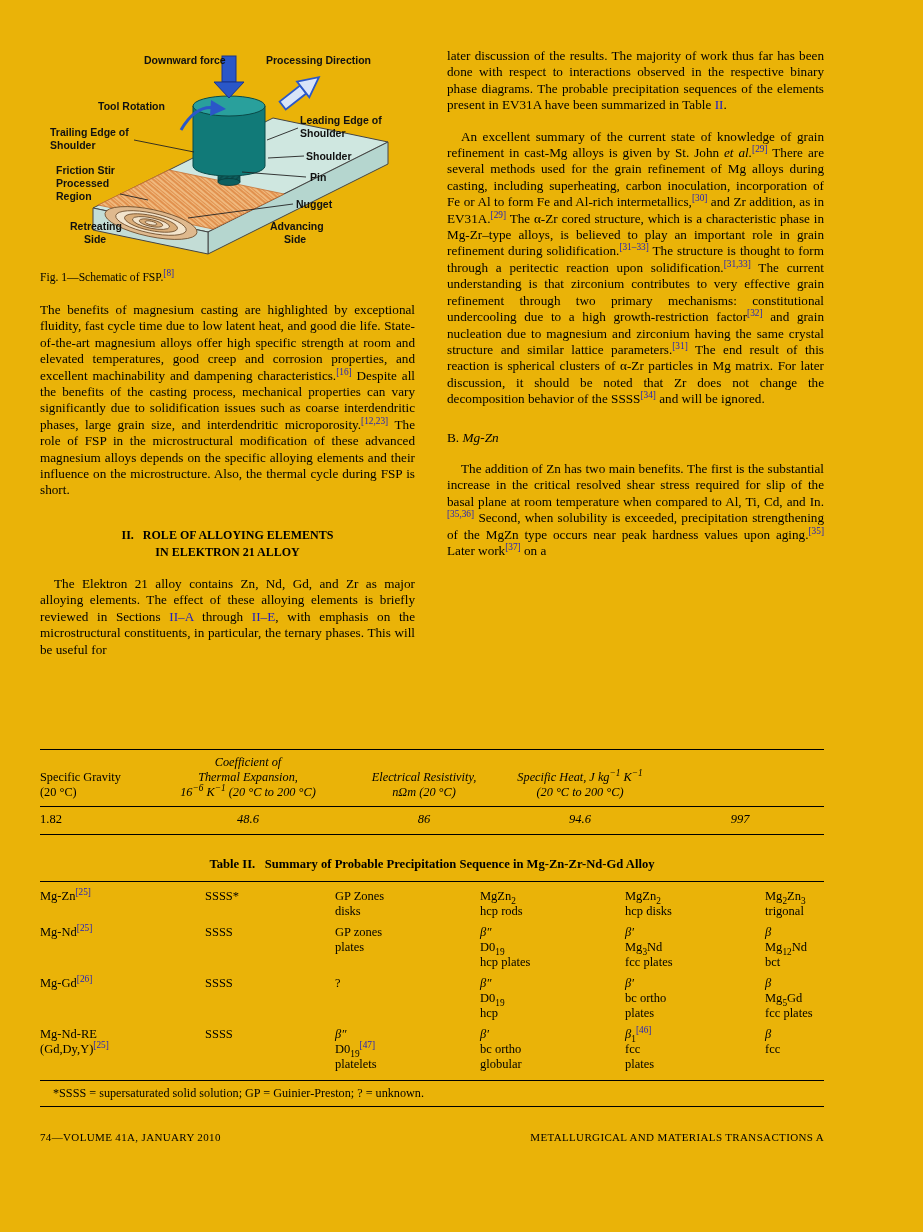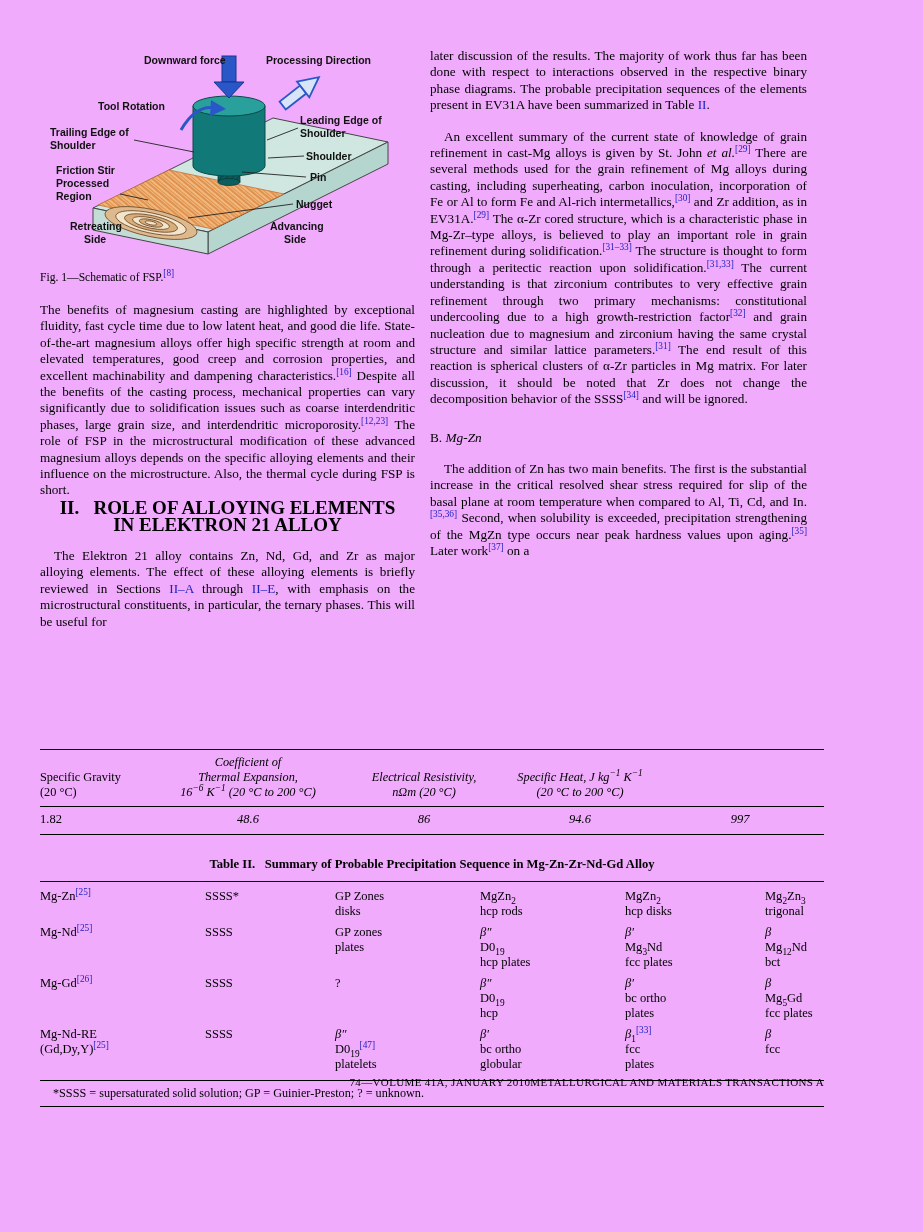--- a/index.html
+++ b/index.html
@@ -1,41 +1,41 @@
 <!DOCTYPE html>
 <html><head>
 <meta charset="utf-8">
 <style>
   * { box-sizing: border-box; }
   html, body { margin: 0; padding: 0; }
   body {
     width: 923px; height: 1232px; background: #ffffff; color: #000;
     font-family: "Liberation Serif", "DejaVu Serif", serif;
   }
-  .page { position: relative; width: 923px; height: 1232px; background: #f0abfc; overflow: hidden; }
+  .page { position: relative; width: 923px; height: 1232px; background: #eab308; overflow: hidden; }
   .content { position: absolute; left: 40px; top: 48px; width: 784px; }
   .col { position: absolute; top: 0; }
   .col-left  { left: 0;   width: 375px; }
-  .col-right { left: 390px; width: 377px; }
+  .col-right { left: 407px; width: 377px; }
 
   p { margin: 0; }
   .body-text { font-size: 13.2px; line-height: 16.4px; text-align: justify; }
   .indent { text-indent: 14px; }
 
   sup { font-size: 9.3px; line-height: 0; }
   sub { font-size: 9.3px; line-height: 0; }
   .seg-ref  { color: #2020c0; }
   .seg-link { color: #2020c0; }
   .seg-i    { font-style: italic; }
 
   .figure { position: relative; width: 372px; height: 214px; margin-left: 8px; }
   .fig-caption { font-size: 11.6px; margin-top: 9px; line-height: 14px; }
   .fig-label { font: bold 10.5px "Liberation Sans", "DejaVu Sans", sans-serif; fill: #111; }
 
-  .sec-heading { font-weight: bold; font-size: 19px; line-height: 17px; text-align: center; }
+  .sec-heading { font-weight: bold; font-size: 12px; line-height: 17px; text-align: center; margin-top: 28px; }
   .subsec-heading { font-size: 13.3px; line-height: 16.4px; margin-top: 22px; }
   .mt-para { margin-top: 15px; }
   .para1-mt { margin-top: 17px; }
 
   .tables { position: absolute; left: 0; top: 692px; width: 784px; }
   .tbl-title { text-align: center; font-weight: bold; font-size: 12.6px; line-height: 15px; }
   .rule { border-top: 1.4px solid #000; }
   .rule-thin { border-top: 1px solid #000; }
   .t1-rule-top { margin-top: 9px; }
 
@@ -46,22 +46,22 @@
   .ta-c { text-align: center; font-style: italic; }
 
   .t2-title { margin-top: 22px; }
   .t2-rule-top { margin-top: 9px; }
   .t2-body { padding: 7px 0 2px; }
   .grid6 { display: grid; grid-template-columns: 165px 130px 145px 145px 140px 59px; }
   .t2-row { margin-bottom: 6px; font-size: 12.5px; line-height: 15px; align-items: start; }
   .t2-cell { padding-right: 6px; }
   .t2-foot { padding: 5px 0 6px 13px; font-size: 12.2px; line-height: 14px; }
 
-  .footer { position: absolute; left: 40px; top: 1076px; width: 784px; display: flex;
-            justify-content: flex-end; font-size: 11px; letter-spacing: 0.35px; }
+  .footer { position: absolute; left: 40px; top: 1131px; width: 784px; display: flex;
+            justify-content: space-between; font-size: 11px; letter-spacing: 0.35px; }
 </style>
 </head>
 <body>
 
 <div class="page">
   <div class="content">
 
     <div class="col col-left">
 
       <div class="figure">
@@ -205,21 +205,21 @@
           <div class="t2-cell"><span>?</span></div>
           <div class="t2-cell"><span class="seg-i">β″</span><br><span>D0</span><sub class="seg-sub">19</sub><br><span>hcp</span></div>
           <div class="t2-cell"><span class="seg-i">β′</span><br><span>bc ortho</span><br><span>plates</span></div>
           <div class="t2-cell"><span class="seg-i">β</span><br><span>Mg</span><sub class="seg-sub">5</sub><span>Gd</span><br><span>fcc plates</span></div>
         </div>
         <div class="grid6 t2-row">
           <div class="t2-cell"><span>Mg-Nd-RE</span><br><span>(Gd,Dy,Y)</span><sup class="seg-ref">[25]</sup></div>
           <div class="t2-cell"><span>SSSS</span></div>
           <div class="t2-cell"><span class="seg-i">β″</span><br><span>D0</span><sub class="seg-sub">19</sub><sup class="seg-ref">[47]</sup><br><span>platelets</span></div>
           <div class="t2-cell"><span class="seg-i">β′</span><br><span>bc ortho</span><br><span>globular</span></div>
-          <div class="t2-cell"><span class="seg-i">β</span><sub class="seg-sub">1</sub><sup class="seg-ref">[33]</sup><br><span>fcc</span><br><span>plates</span></div>
+          <div class="t2-cell"><span class="seg-i">β</span><sub class="seg-sub">1</sub><sup class="seg-ref">[46]</sup><br><span>fcc</span><br><span>plates</span></div>
           <div class="t2-cell"><span class="seg-i">β</span><br><span>fcc</span></div>
         </div>
       </div>
       <div class="rule-thin"></div>
       <div class="t2-foot"><span>*SSSS = supersaturated solid solution; GP = Guinier-Preston; ? = unknown.</span></div>
       <div class="rule"></div>
     </div>
   </div>
 
   <div class="footer">

